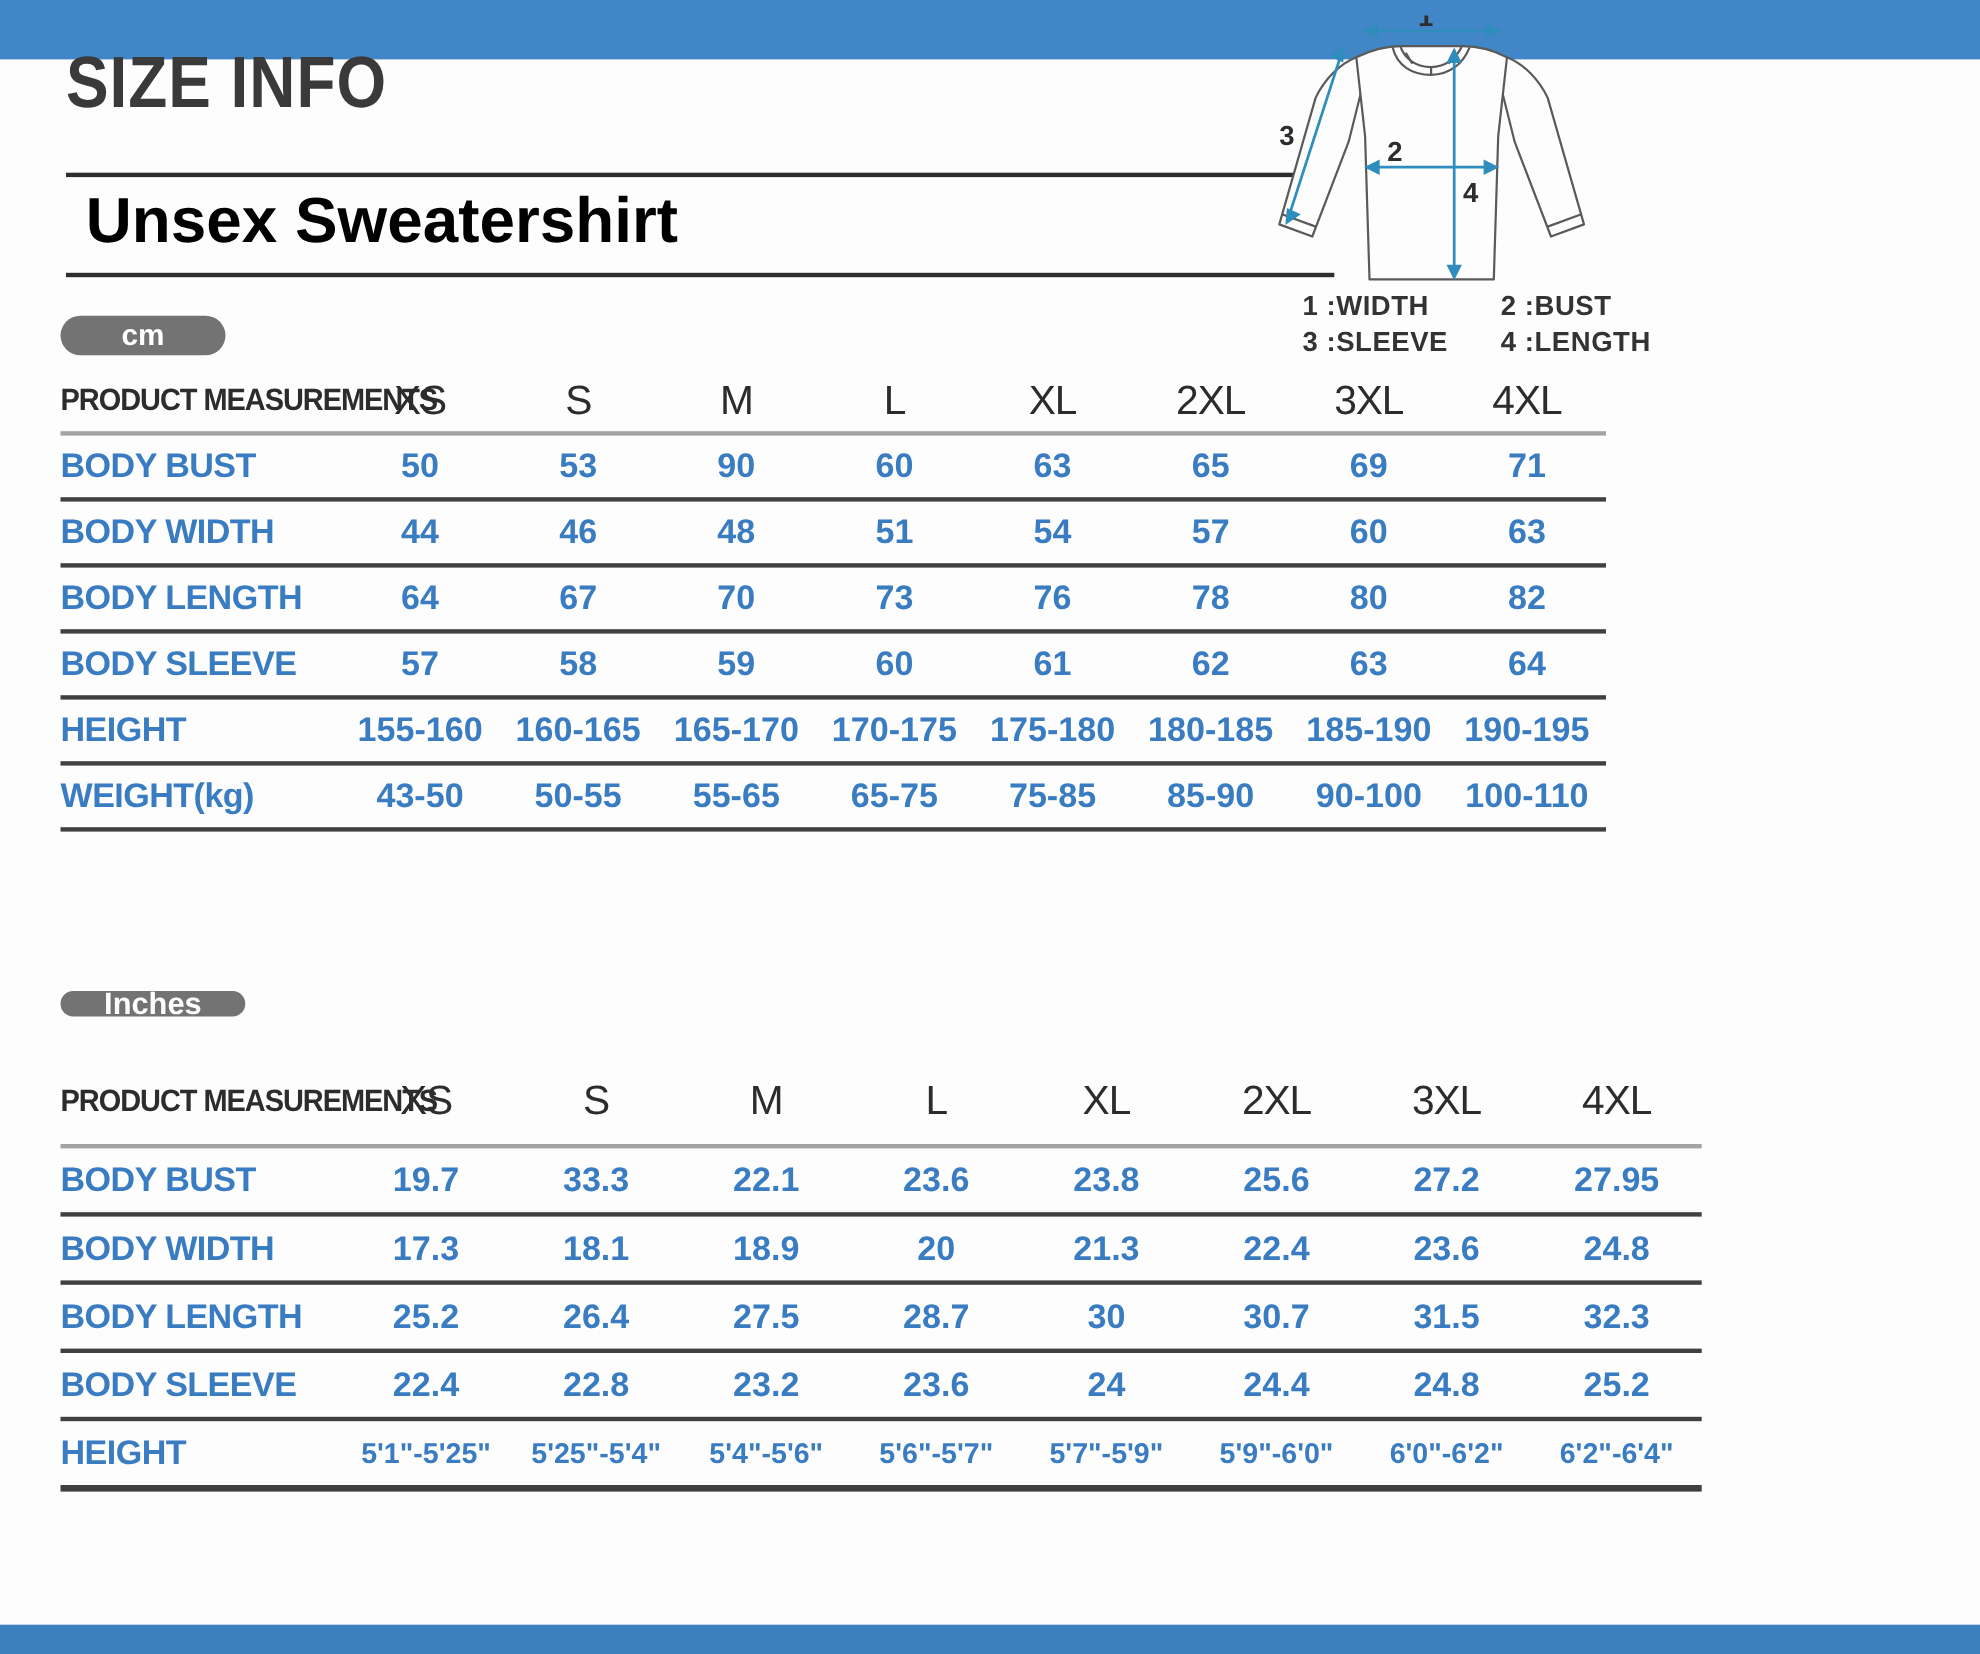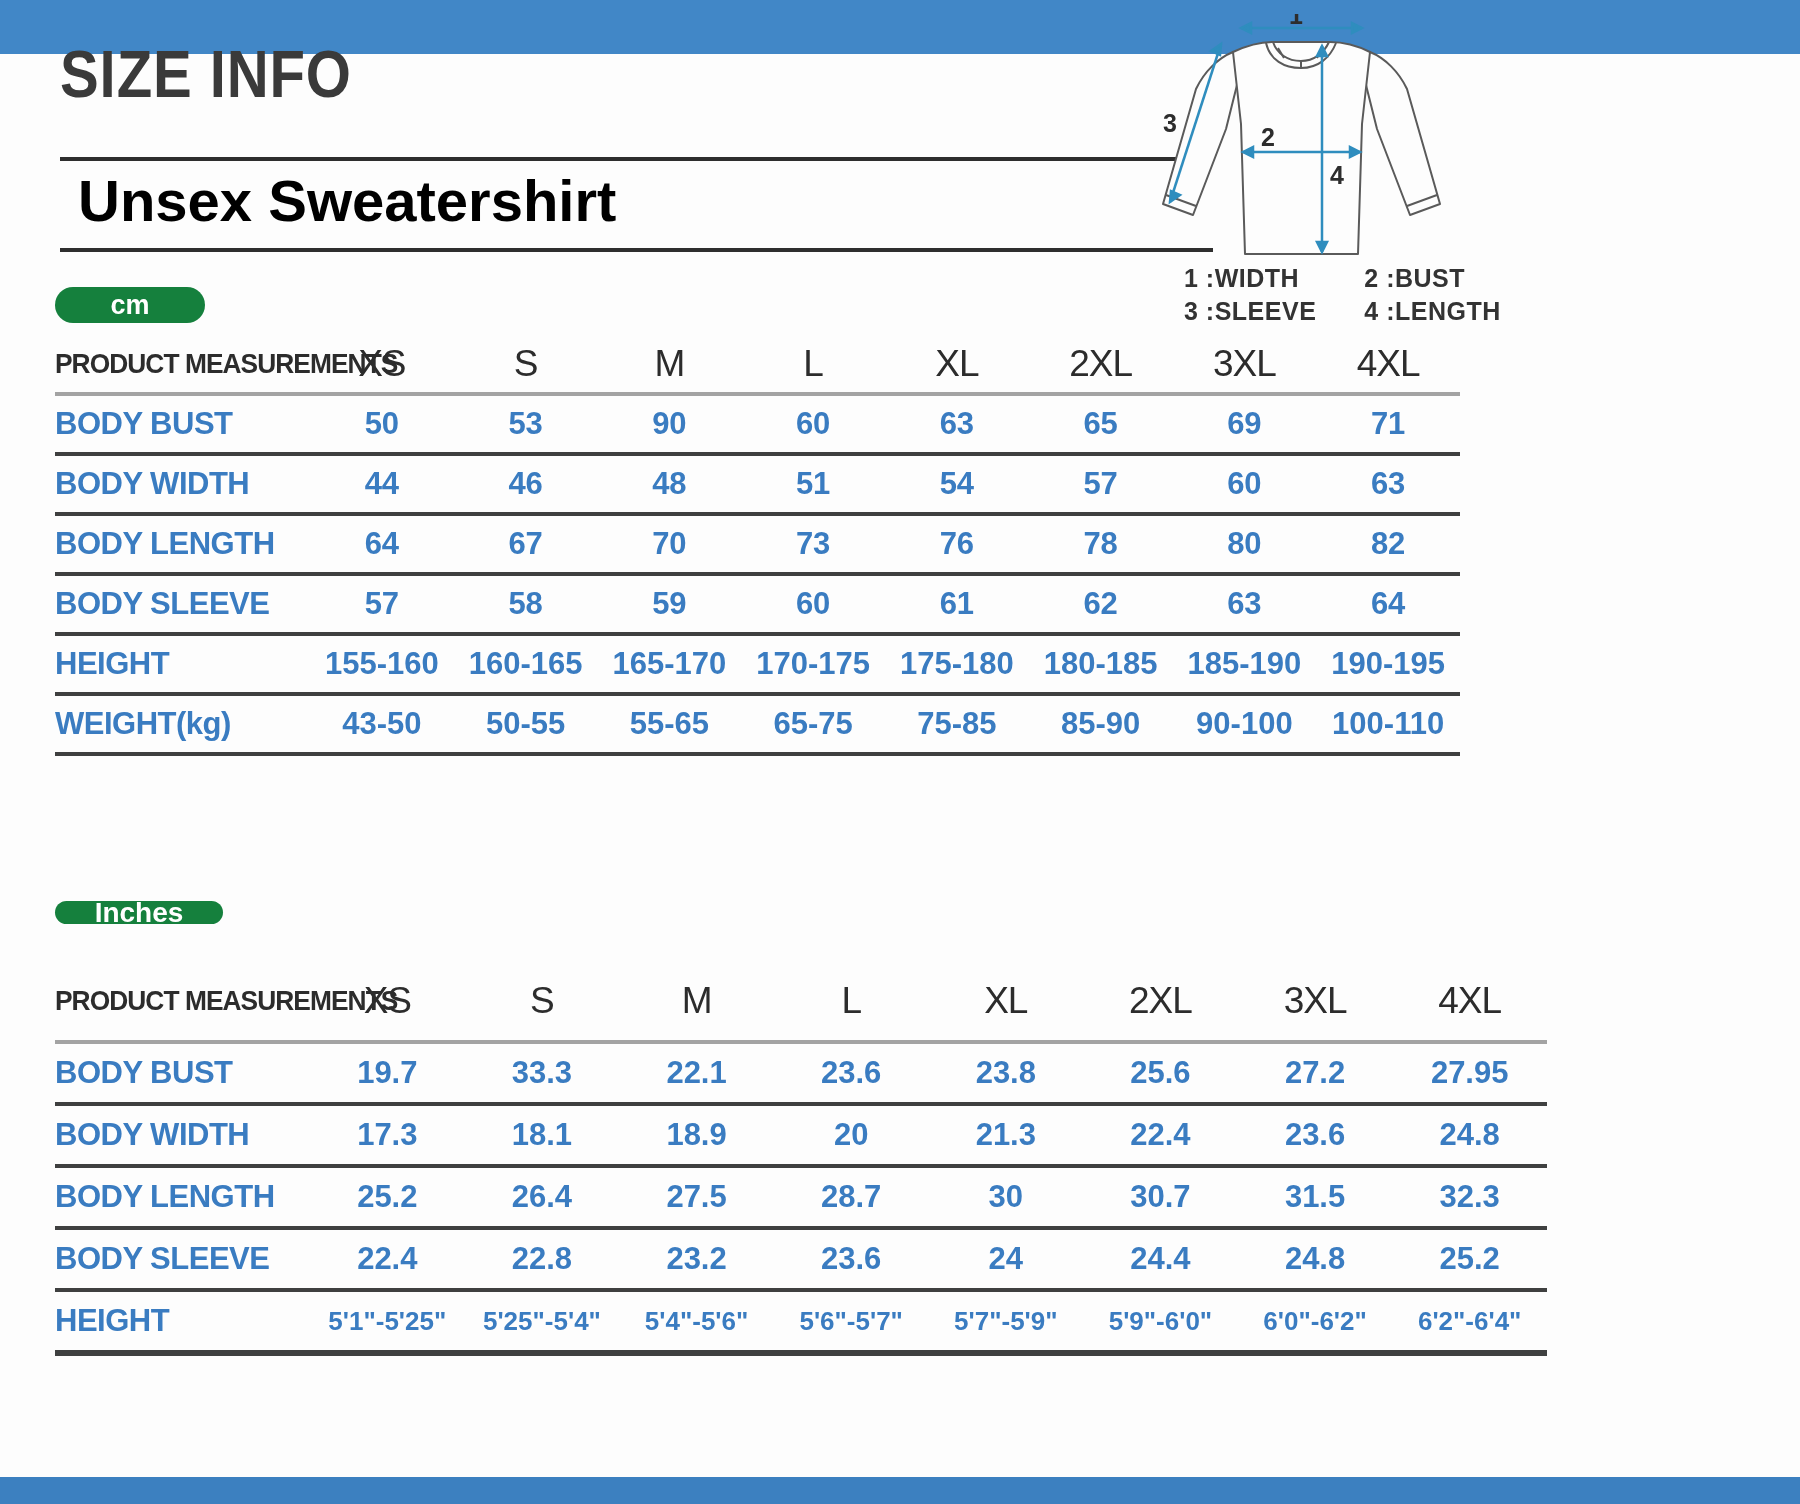--- a/index.html
+++ b/index.html
@@ -30,21 +30,21 @@
   .diagram{position:absolute;left:1108px;top:14px;width:390px;height:250px;}
   .legend{
     position:absolute;left:1184px;top:264px;
     display:grid;grid-template-columns:auto auto;column-gap:48px;row-gap:4px;
     font-size:25px;font-weight:700;color:#333;letter-spacing:0.5px;white-space:nowrap;
   }
 
   
   .unit-badge{
     position:absolute;left:55px;display:flex;align-items:center;justify-content:center;
-    background:#15803d;color:#fff;font-weight:700;border-radius:19px;
+    background:#737373;color:#fff;font-weight:700;border-radius:19px;
   }
   .unit-badge.cm{top:287px;width:150px;height:36px;font-size:27px;}
   .unit-badge.inches{top:901px;width:168px;height:23px;font-size:28px;}
 
   
   .size-table{position:absolute;left:55px;}
   #table-cm{top:336px;width:1405px;}
   #table-inches{top:962px;width:1492px;}
   .thead,.trow{display:grid;grid-template-columns:255px repeat(8,1fr);align-items:center;}
   .thead{height:56px;border-bottom:4px solid #a3a3a3;}

